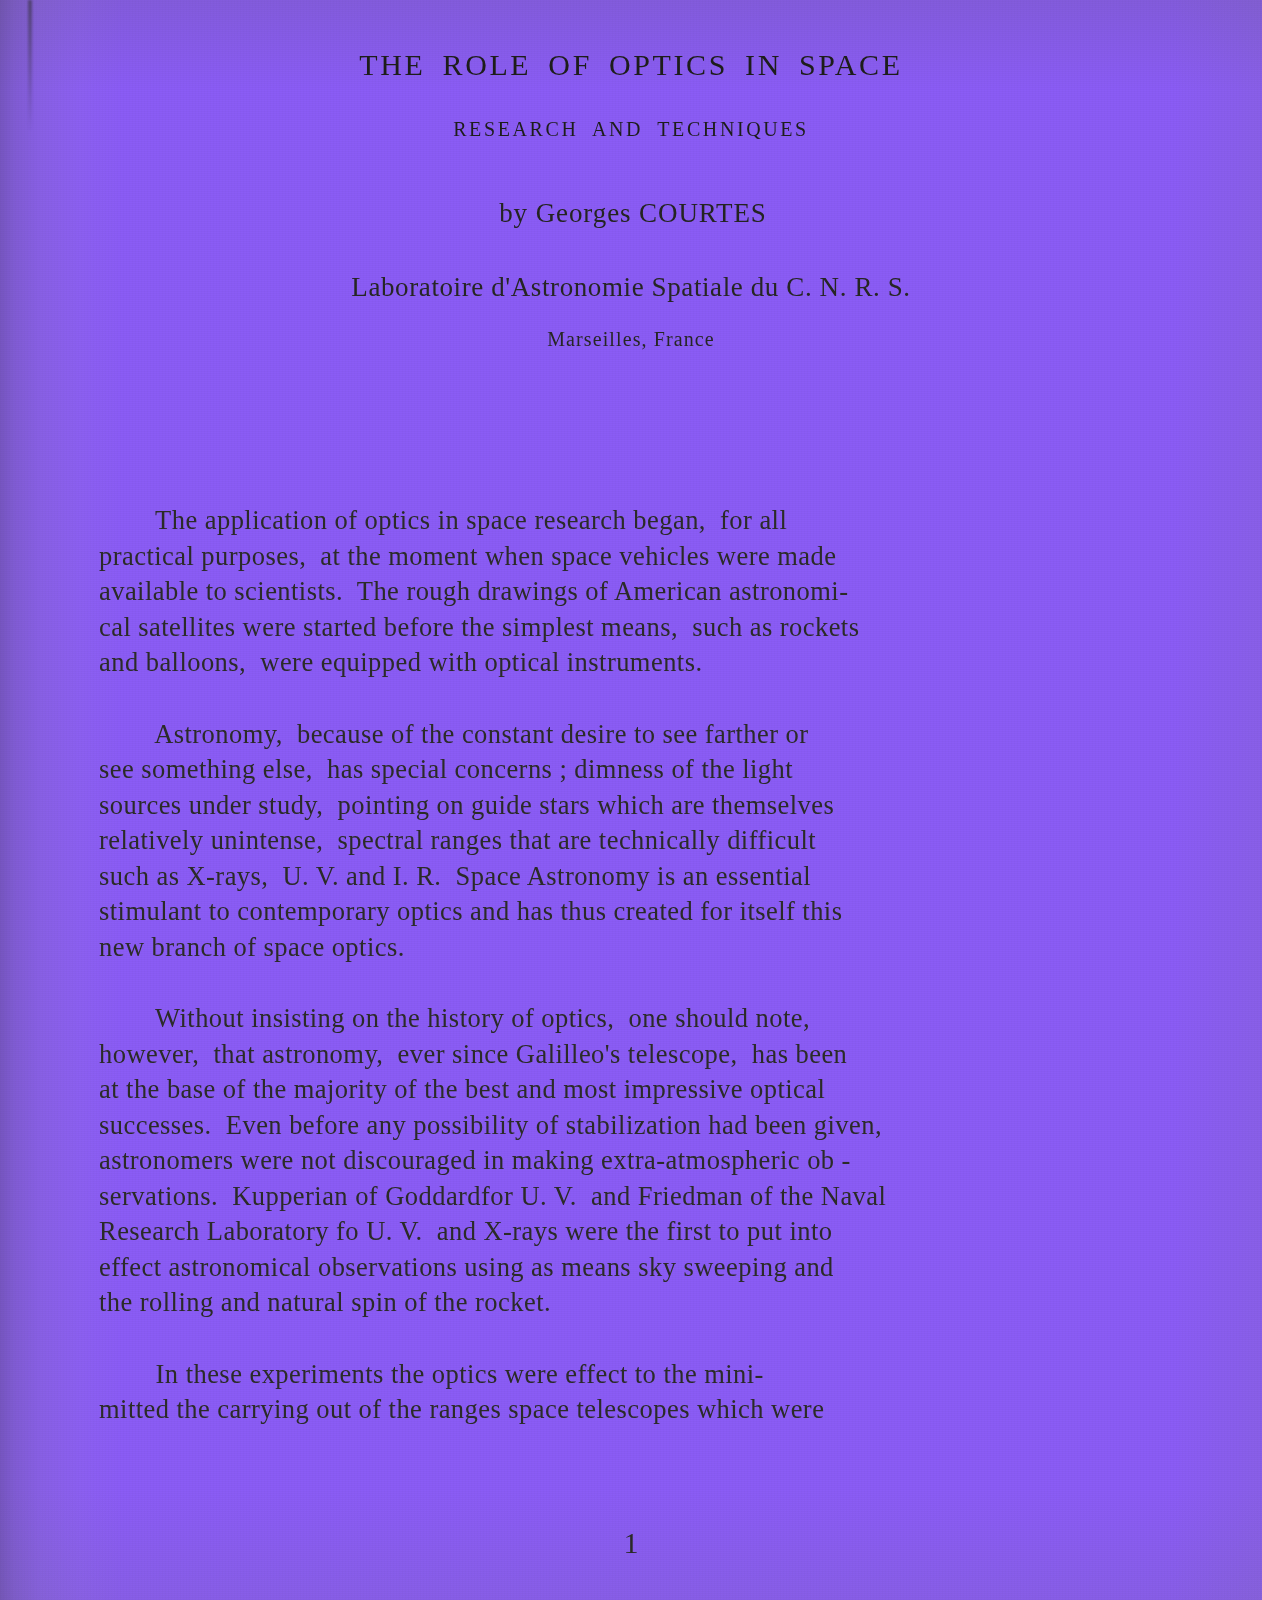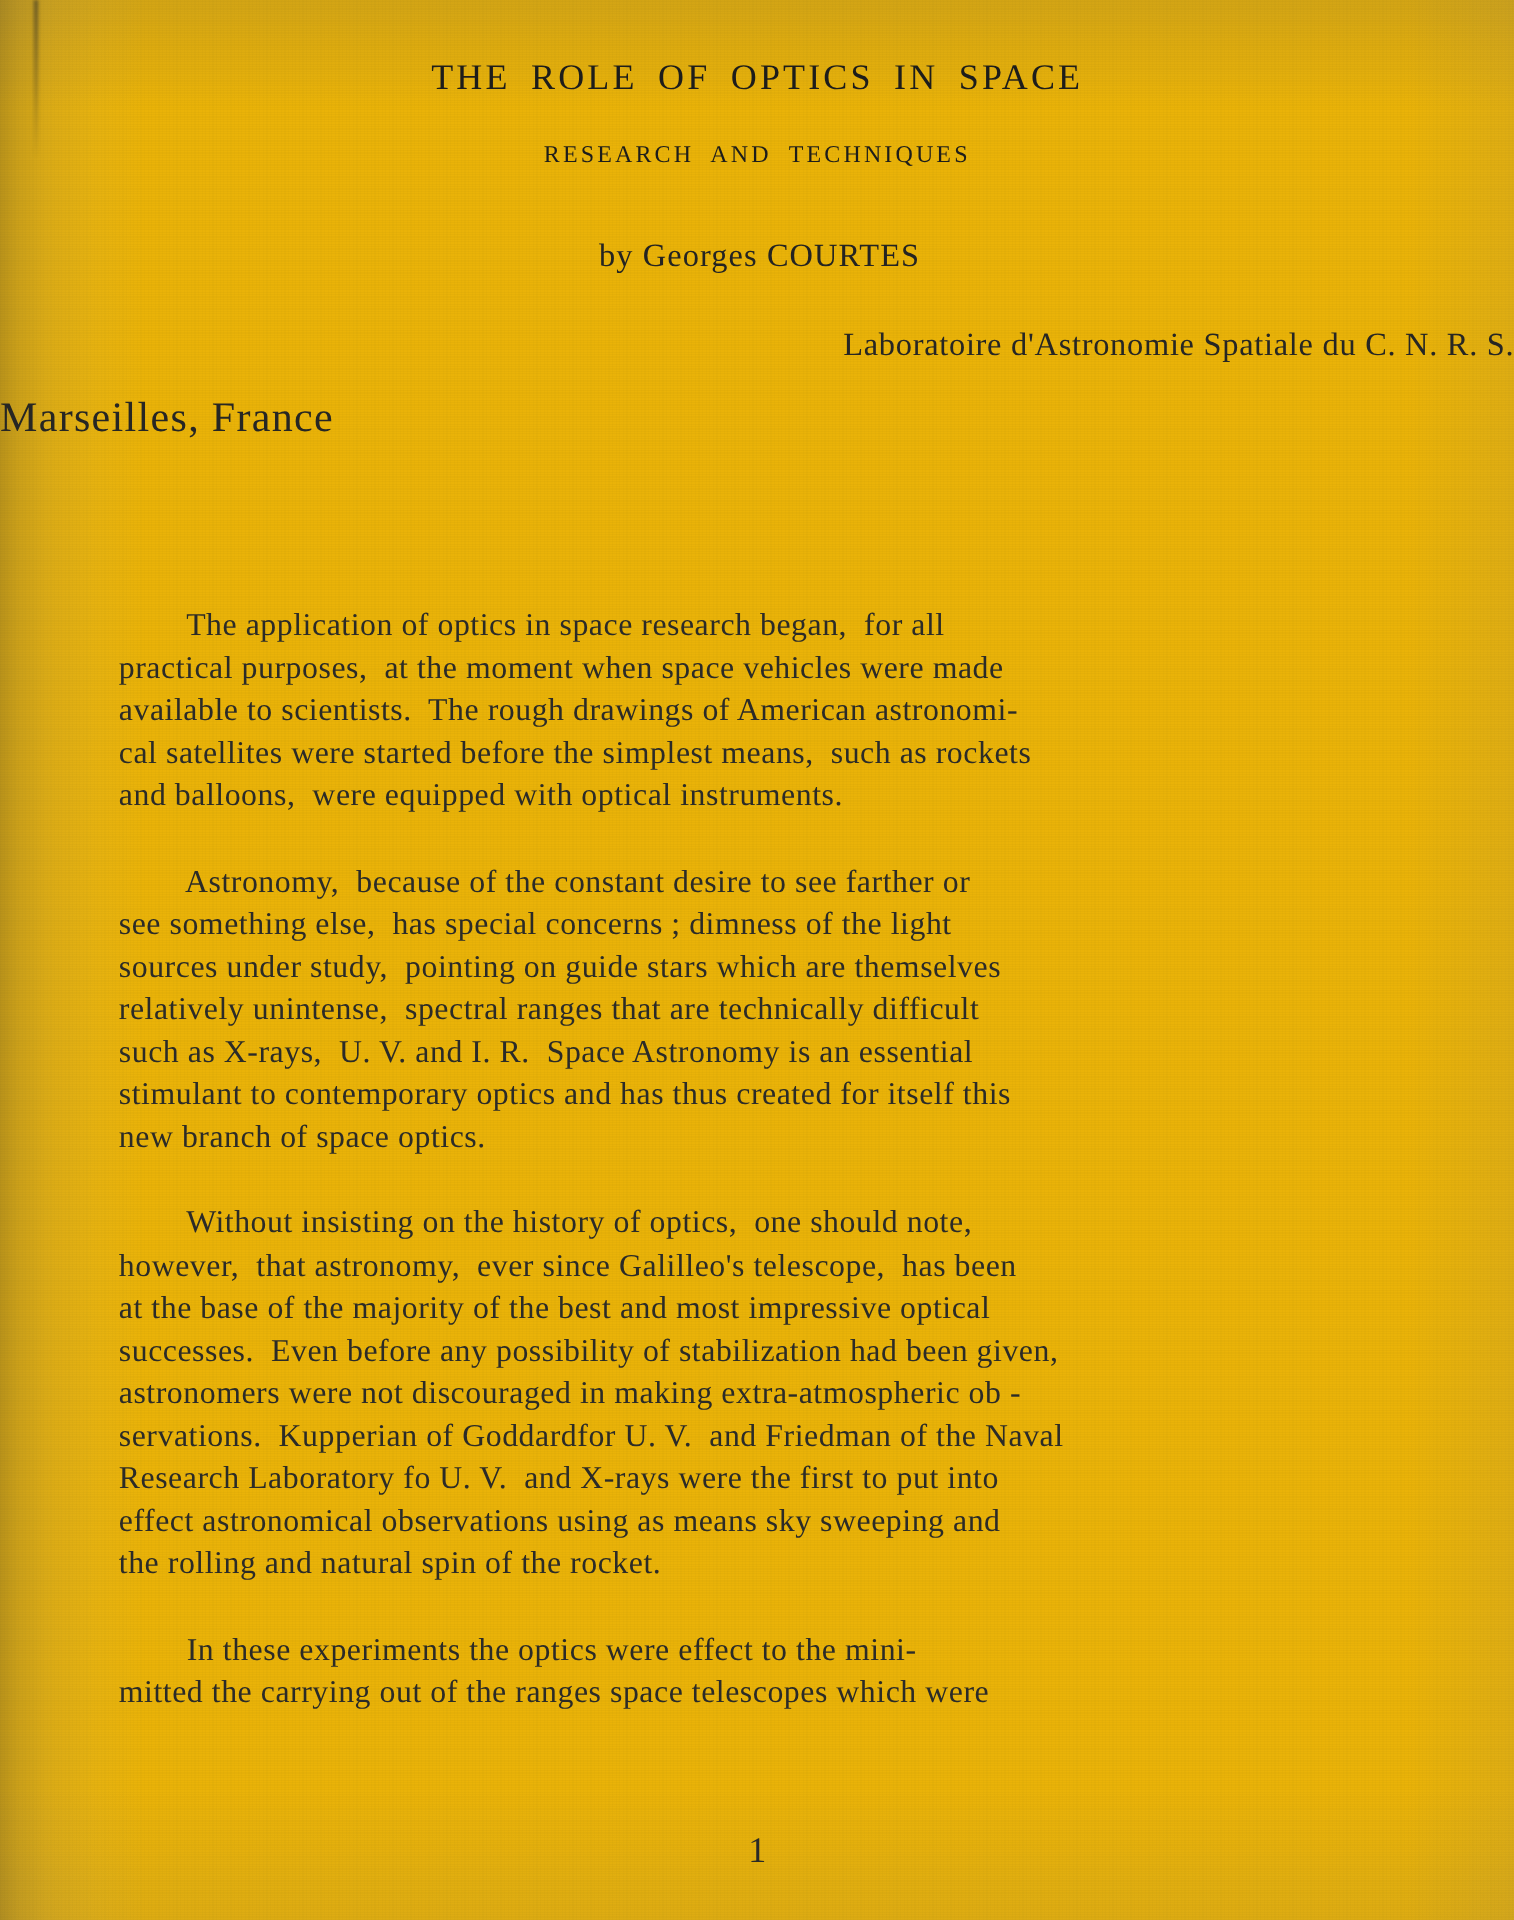--- a/index.html
+++ b/index.html
@@ -8,21 +8,21 @@
     padding: 0;
     background: #8a8a86;
   }
 
   #page {
     position: relative;
     width: 1262px;
     height: 1600px;
     margin: 0 auto;
     overflow: hidden;
-    background: #eab308;
+    background: #8b5cf6;
     font-family: "Liberation Serif", "DejaVu Serif", serif;
     color: #21211f;
     -webkit-font-smoothing: antialiased;
   }
 
   
   #grain {
     position: absolute;
     inset: 0;
     pointer-events: none;
@@ -92,30 +92,30 @@
   #byline {
     position: absolute; left: 4px; right: 0; top: 198px;
     text-align: center;
     font-size: 27px;
     letter-spacing: 0.9px;
     color: #242422;
   }
 
   #affil-1 {
     position: absolute; left: 0; right: 0; top: 272px;
-    text-align: right;
+    text-align: center;
     font-size: 27px;
     letter-spacing: 0.6px;
     color: #262624;
     font-family: Liberation Serif, serif;
   }
   #affil-2 {
     position: absolute; left: 0; right: 0; top: 328px;
-    text-align: left;
-    font-size: 35px;
+    text-align: center;
+    font-size: 20px;
     letter-spacing: 1.1px;
     color: #262624;
   }
 
   
   #body {
     position: absolute;
     left: 64px;
     top: 503px;
     width: 1094px;

